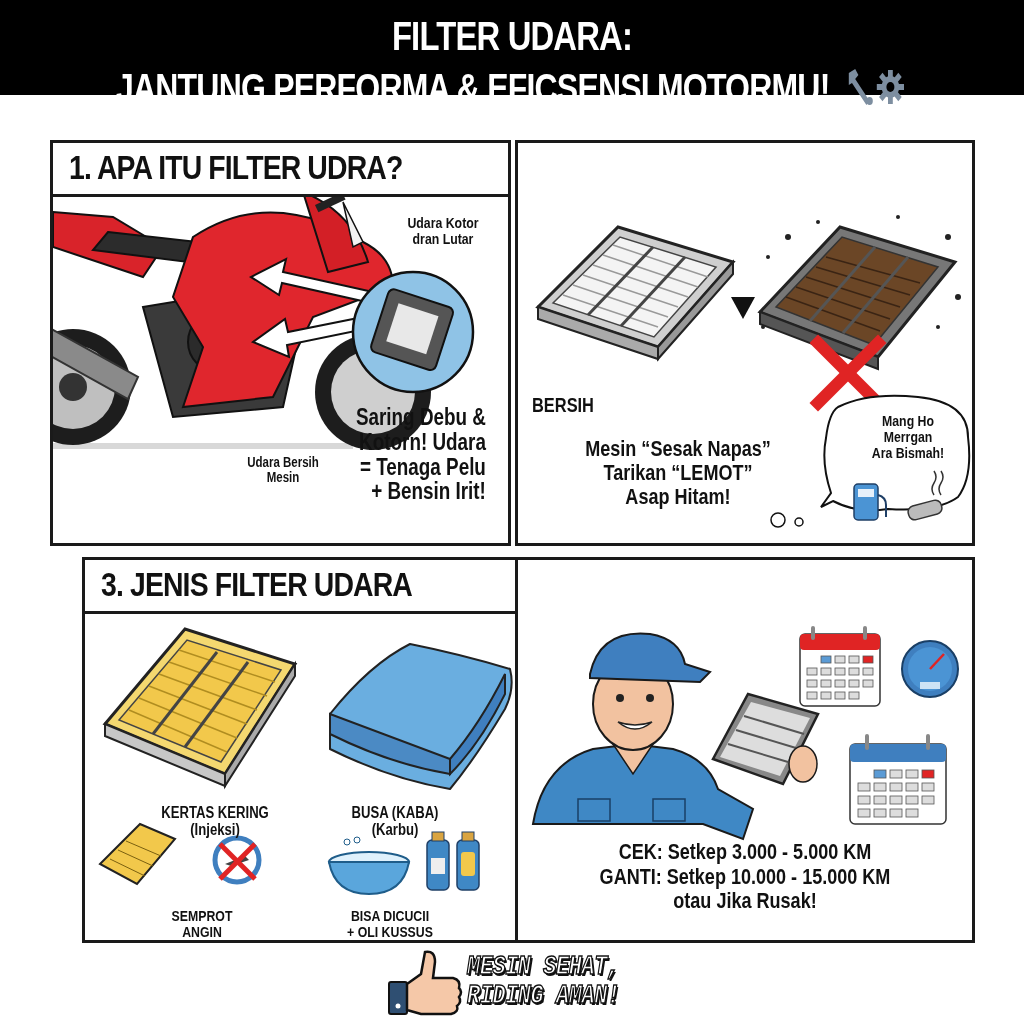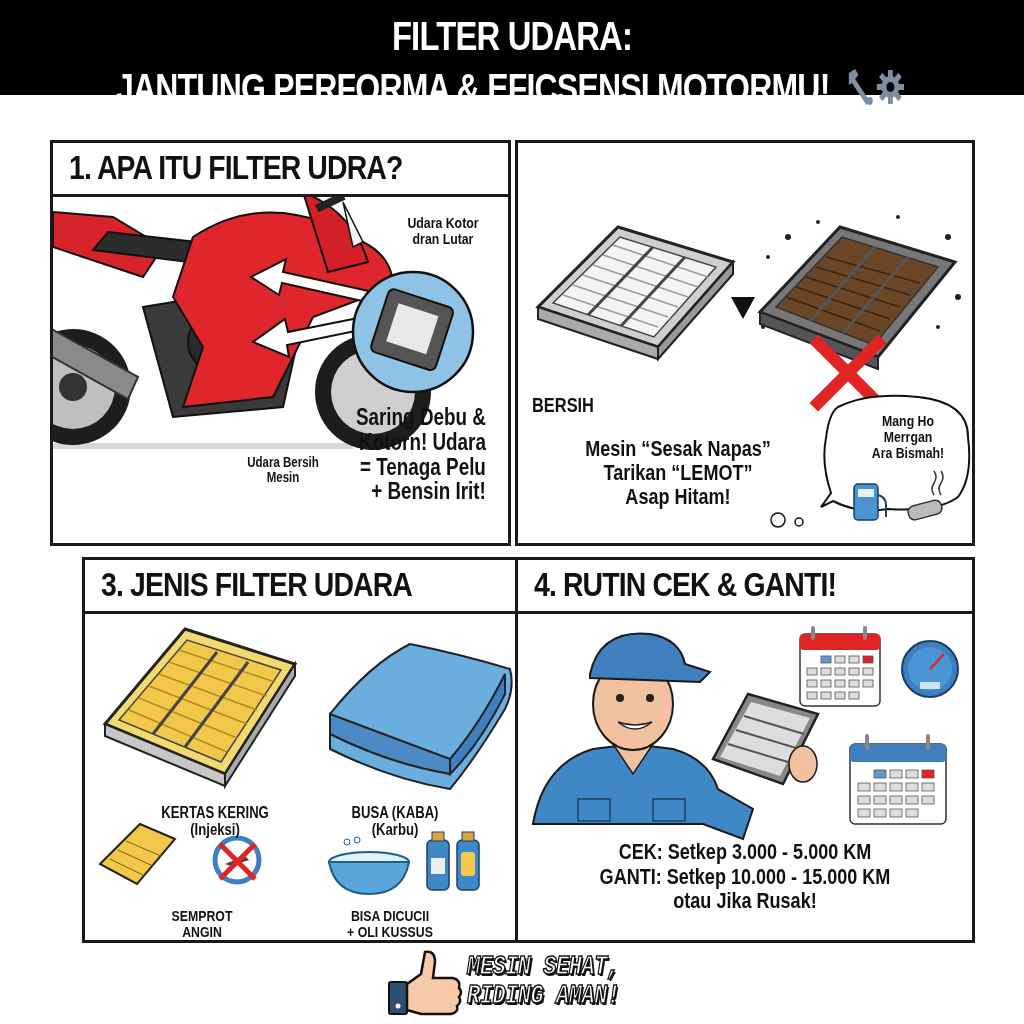--- a/index.html
+++ b/index.html
@@ -278,23 +278,20 @@
       <div>(Karbu)</div>
     </div>
     <div class="txt cond" style="left:240px; top:294px; width:130px; font-size:15px;">
       <div>BISA DICUCII</div>
       <div>+ OLI KUSSUS</div>
     </div>
   </div>
 </div>
 
 <div class="panel" id="p4">
-  <div class="ph">
-      <span>4. RUTIN CEK &amp; GANTI!</span>
-    </div>
   <div class="pb">
     <svg width="454" height="326" viewBox="0 0 454 326">
 
       <g>
         <path d="M15 210 q10 -60 60 -75 l40 -5 l40 5 q35 10 45 40 l35 20 l-10 30 l-40 -15 l0 0 l-170 0z" fill="#3f88c5" stroke="#1a1a1a" stroke-width="2"></path>
         <path d="M95 130 l20 30 l20 -30z" fill="#f2c2a0" stroke="#1a1a1a" stroke-width="1.5"></path>
         <ellipse cx="115" cy="90" rx="40" ry="46" fill="#f2c2a0" stroke="#1a1a1a" stroke-width="2"></ellipse>
         <path d="M72 60 q10 -45 60 -40 q30 5 35 30 l25 8 l-10 10 l-110 -4z" fill="#3f7fbf" stroke="#1a1a1a" stroke-width="2"></path>
         <circle cx="102" cy="84" r="4" fill="#222"></circle>
           <circle cx="132" cy="84" r="4" fill="#222"></circle>

